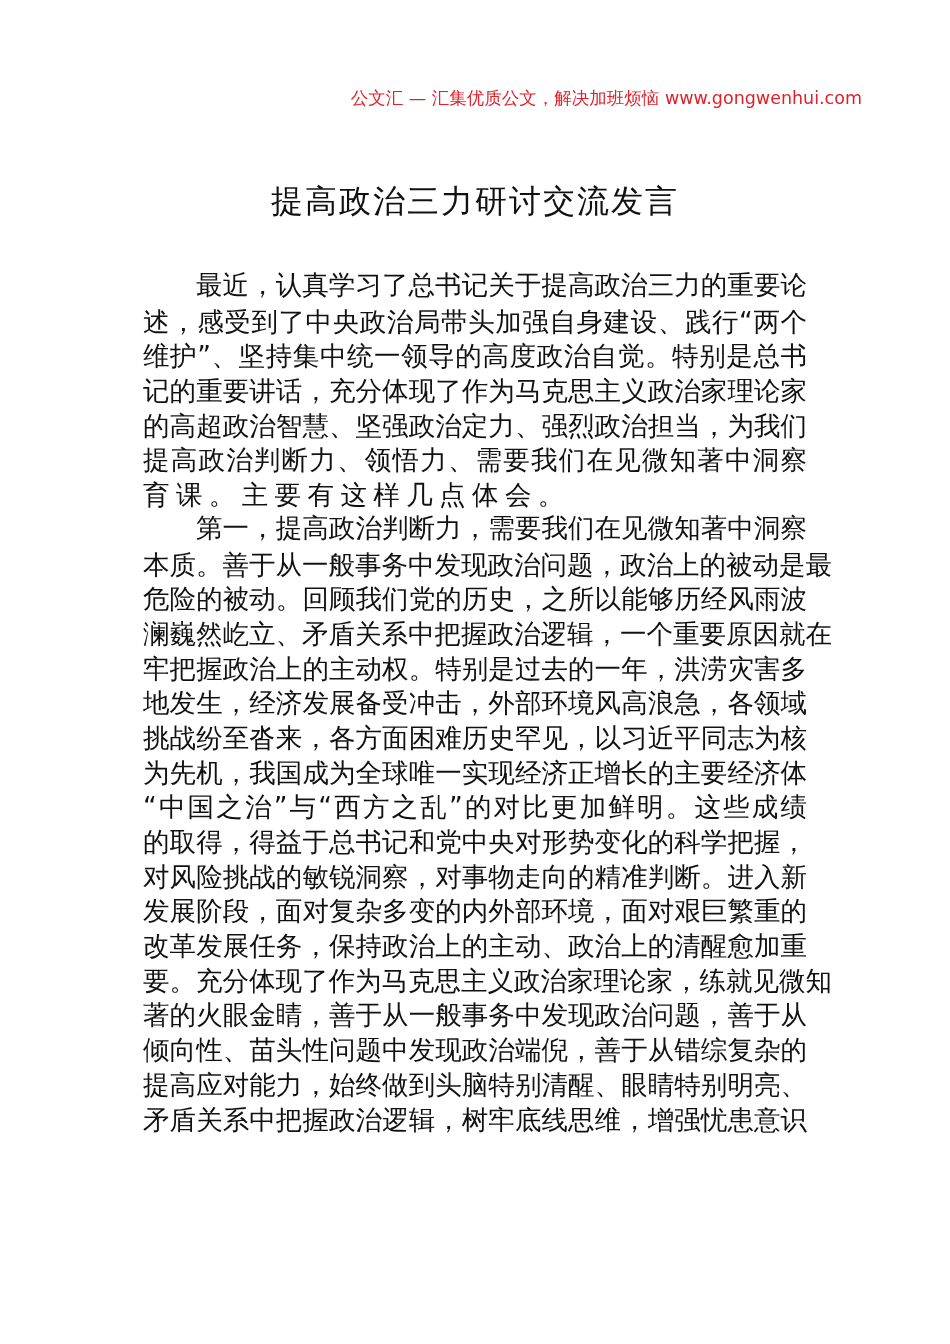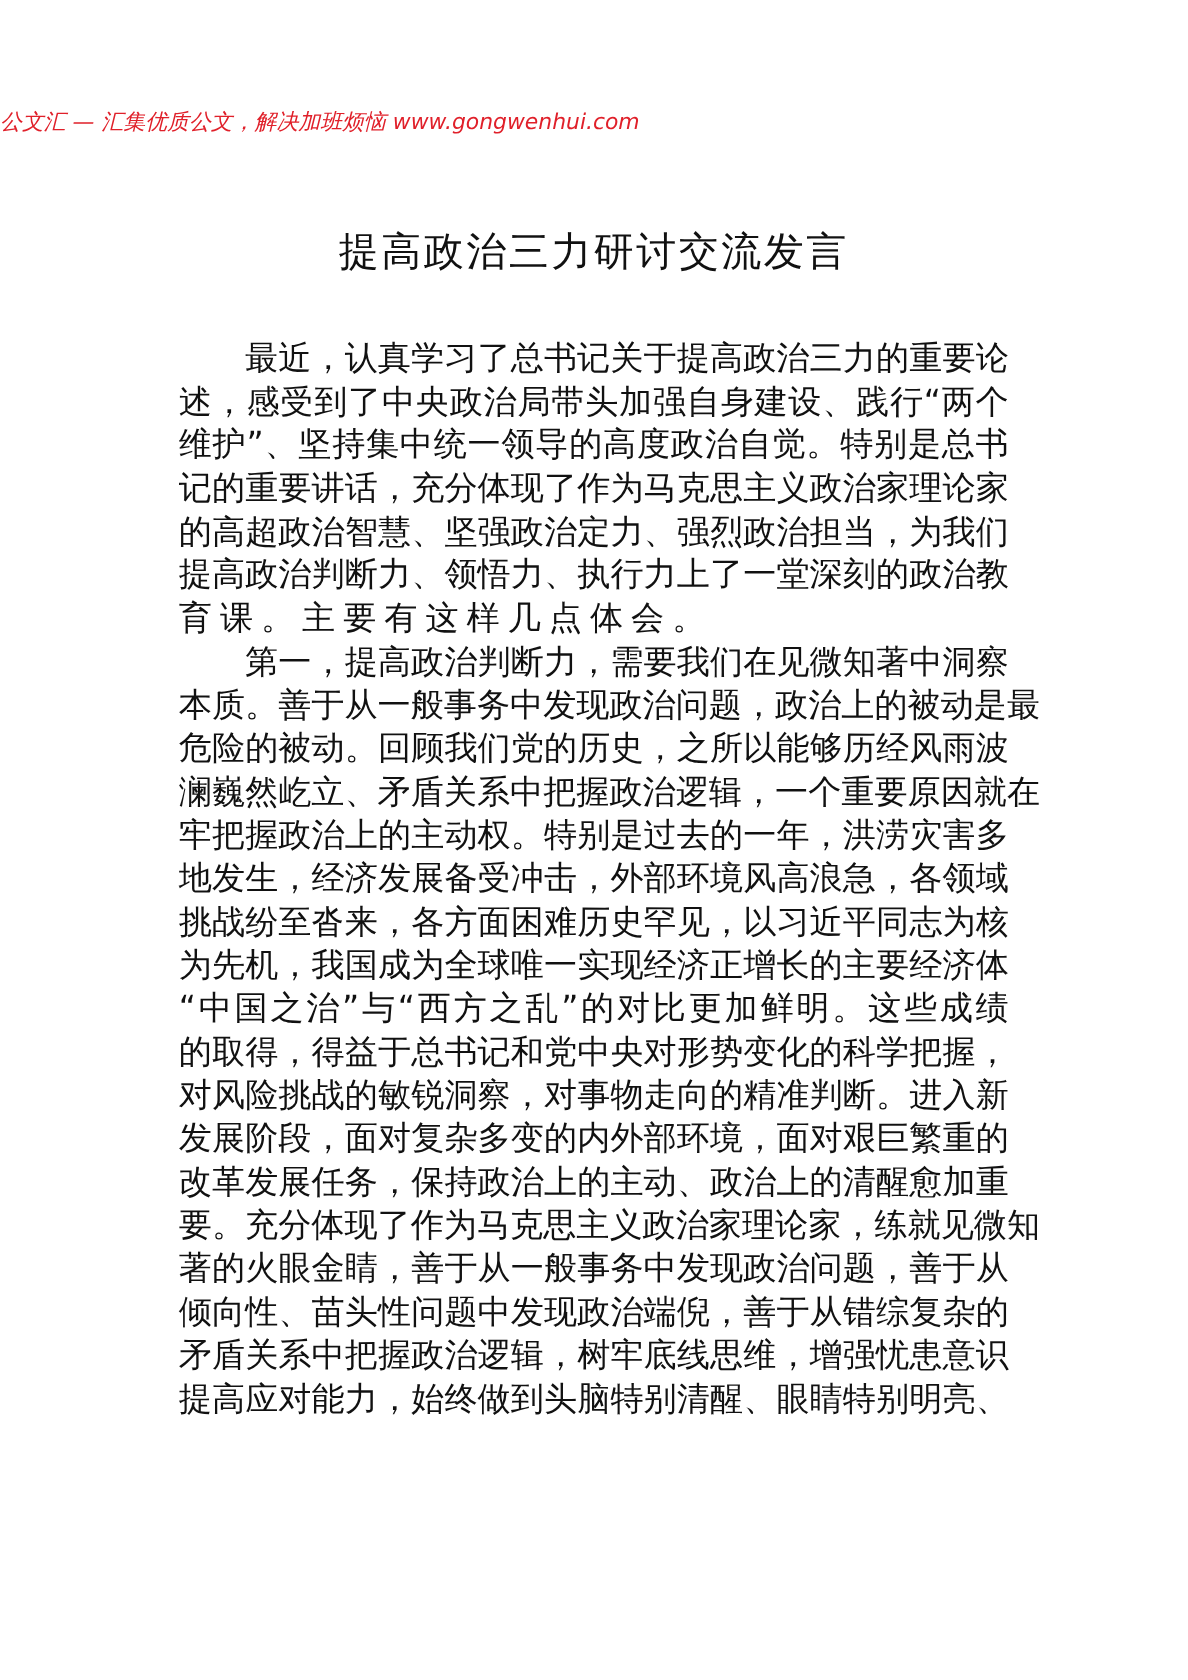--- a/index.html
+++ b/index.html
@@ -13,26 +13,25 @@
       position: relative;
       overflow: hidden;
       font-family: "DejaVu Sans", "Liberation Sans", sans-serif;
       color: #111111;
     }
     .header-banner {
       position: absolute;
       top: 86px;
       left: 0;
       width: 862px;
-      text-align: left;
+      text-align: right;
       font-size: 17.5px;
       line-height: 24px;
       color: #e0202a;
       white-space: nowrap;
-      font-style: italic;
     }
     .doc-title {
       position: absolute;
       top: 178px;
       left: 0;
       width: 950px;
       text-align: center;
       font-size: 32px;
       line-height: 46px;
       letter-spacing: 2px;
@@ -51,20 +50,21 @@
       height: 34.7px;
       line-height: 34.7px;
       font-size: 26.5px;
       text-align: justify;
       text-align-last: justify;
       white-space: nowrap;
       overflow: visible;
     }
     .line.indent {
       padding-left: 53px;
+      font-family: Liberation Mono, monospace;
     }
     .line.last {
       text-align: right;
       text-align-last: left;
       letter-spacing: 6.4px;
     }
   </style>
 </head>
 <body>
 
@@ -72,36 +72,36 @@
 
 <h1 class="doc-title">提高政治三力研讨交流发言</h1>
 
 <div class="doc-body">
   <div>
     <span class="line indent">最近，认真学习了总书记关于提高政治三力的重要论</span>
     <span class="line">述，感受到了中央政治局带头加强自身建设、践行“两个</span>
     <span class="line">维护”、坚持集中统一领导的高度政治自觉。特别是总书</span>
     <span class="line">记的重要讲话，充分体现了作为马克思主义政治家理论家</span>
     <span class="line">的高超政治智慧、坚强政治定力、强烈政治担当，为我们</span>
-    <span class="line">提高政治判断力、领悟力、执行力上了一堂深刻的政治教</span>
+    <span class="line">提高政治判断力、领悟力、需要我们在见微知著中洞察</span>
     <span class="line last">育课。主要有这样几点体会。</span>
   </div>
   <div>
     <span class="line indent">第一，提高政治判断力，需要我们在见微知著中洞察</span>
     <span class="line">本质。善于从一般事务中发现政治问题，政治上的被动是最</span>
     <span class="line">危险的被动。回顾我们党的历史，之所以能够历经风雨波</span>
     <span class="line">澜巍然屹立、矛盾关系中把握政治逻辑，一个重要原因就在</span>
     <span class="line">牢把握政治上的主动权。特别是过去的一年，洪涝灾害多</span>
     <span class="line">地发生，经济发展备受冲击，外部环境风高浪急，各领域</span>
     <span class="line">挑战纷至沓来，各方面困难历史罕见，以习近平同志为核</span>
     <span class="line">为先机，我国成为全球唯一实现经济正增长的主要经济体</span>
     <span class="line">“中国之治”与“西方之乱”的对比更加鲜明。这些成绩</span>
     <span class="line">的取得，得益于总书记和党中央对形势变化的科学把握，</span>
     <span class="line">对风险挑战的敏锐洞察，对事物走向的精准判断。进入新</span>
     <span class="line">发展阶段，面对复杂多变的内外部环境，面对艰巨繁重的</span>
     <span class="line">改革发展任务，保持政治上的主动、政治上的清醒愈加重</span>
     <span class="line">要。充分体现了作为马克思主义政治家理论家，练就见微知</span>
     <span class="line">著的火眼金睛，善于从一般事务中发现政治问题，善于从</span>
     <span class="line">倾向性、苗头性问题中发现政治端倪，善于从错综复杂的</span>
+    <span class="line">提高应对能力，始终做到头脑特别清醒、眼睛特别明亮、</span>
     <span class="line">矛盾关系中把握政治逻辑，树牢底线思维，增强忧患意识</span>
-    <span class="line">提高应对能力，始终做到头脑特别清醒、眼睛特别明亮、</span>
   </div>
 </div>
 
 </body></html>

